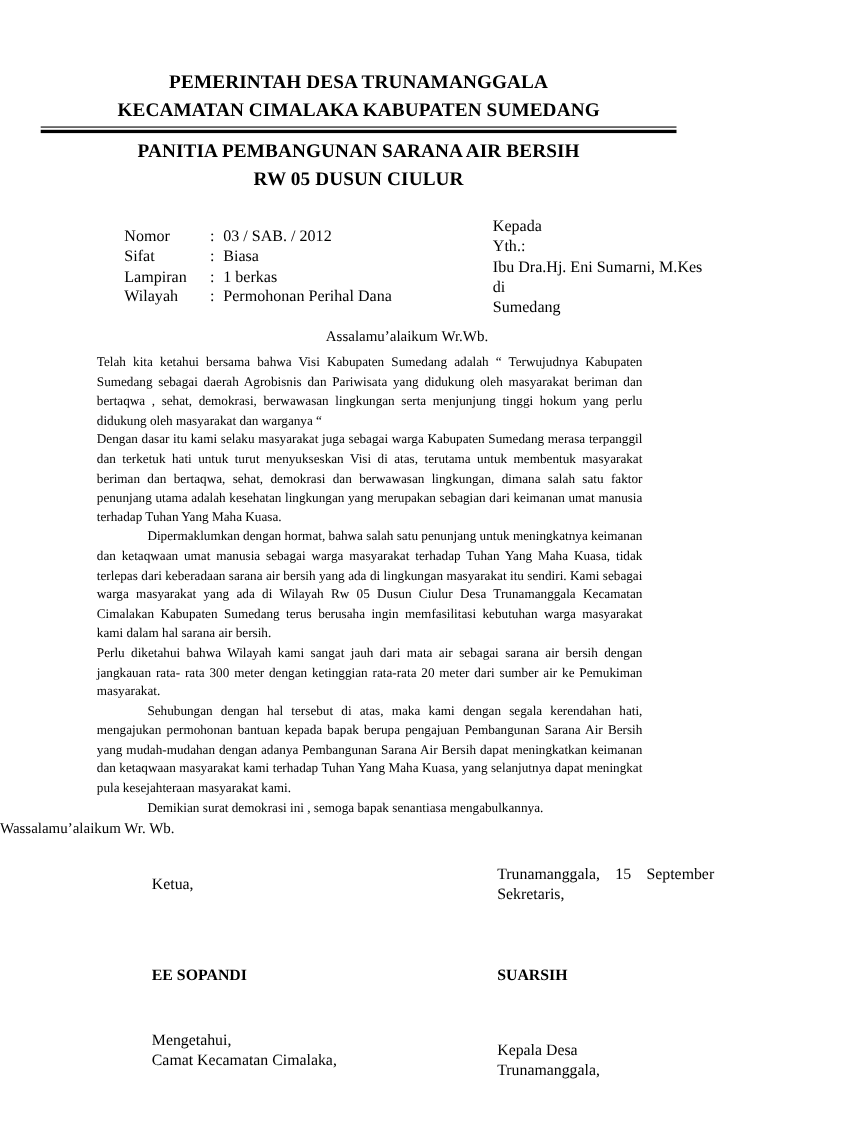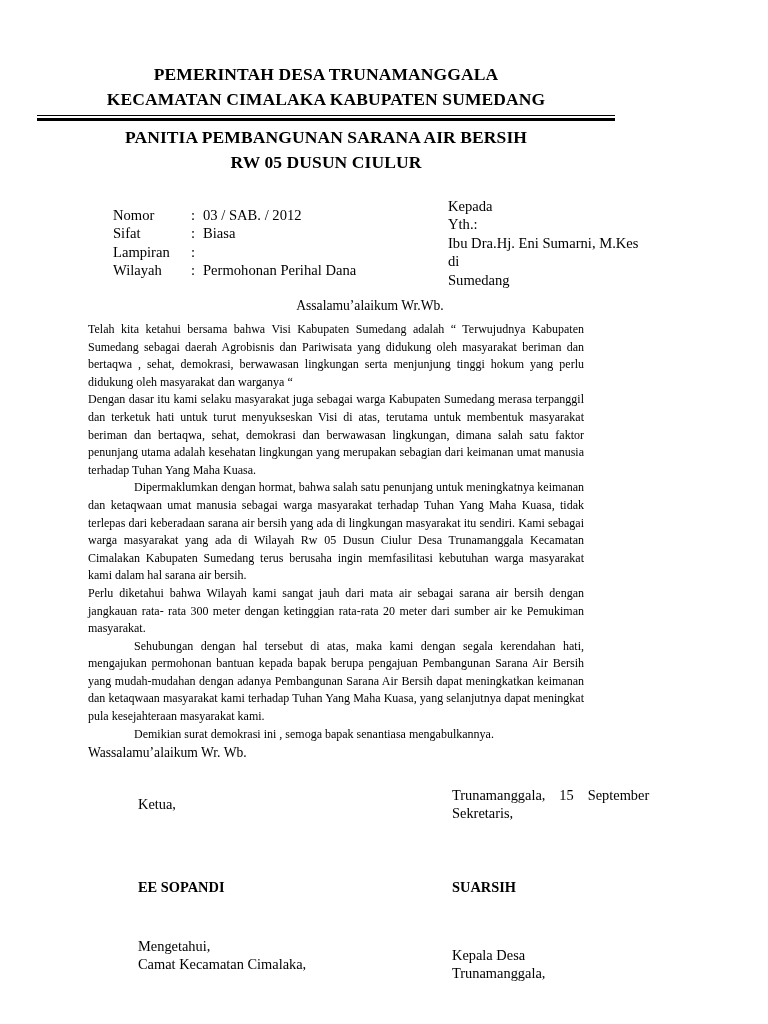--- a/index.html
+++ b/index.html
@@ -92,21 +92,20 @@
     font-size: 12px;
     line-height: 17.6px;
     text-align: justify;
     margin: 0;
   }
   .para.indent { text-indent: 46px; }
   .para.tight  { text-indent: 0; }
 
   
   .closing-salam {
-    padding-left: 88px;
     font-size: 13.6px;
     line-height: 18px;
     margin-top: 1px;
   }
 
   
   .sig-block {
     margin-top: 24px;
     padding-left: 138px;
     padding-right: 70px;
@@ -168,20 +167,21 @@
         <span class="meta-value">03 / SAB. / 2012</span>
       </div>
       <div class="meta-row">
         <span class="meta-label">Sifat</span>
         <span class="meta-colon">:</span>
         <span class="meta-value">Biasa</span>
       </div>
       <div class="meta-row">
         <span class="meta-label">Lampiran</span>
         <span class="meta-colon">:</span>
+        <span class="meta-value">1 berkas</span>
       </div>
       <div class="meta-row">
         <span class="meta-label">Wilayah</span>
         <span class="meta-colon">:</span>
         <span class="meta-value">Permohonan Perihal Dana</span>
       </div>
     </div>
 
     <div class="meta-right">
       <div>Kepada</div>

